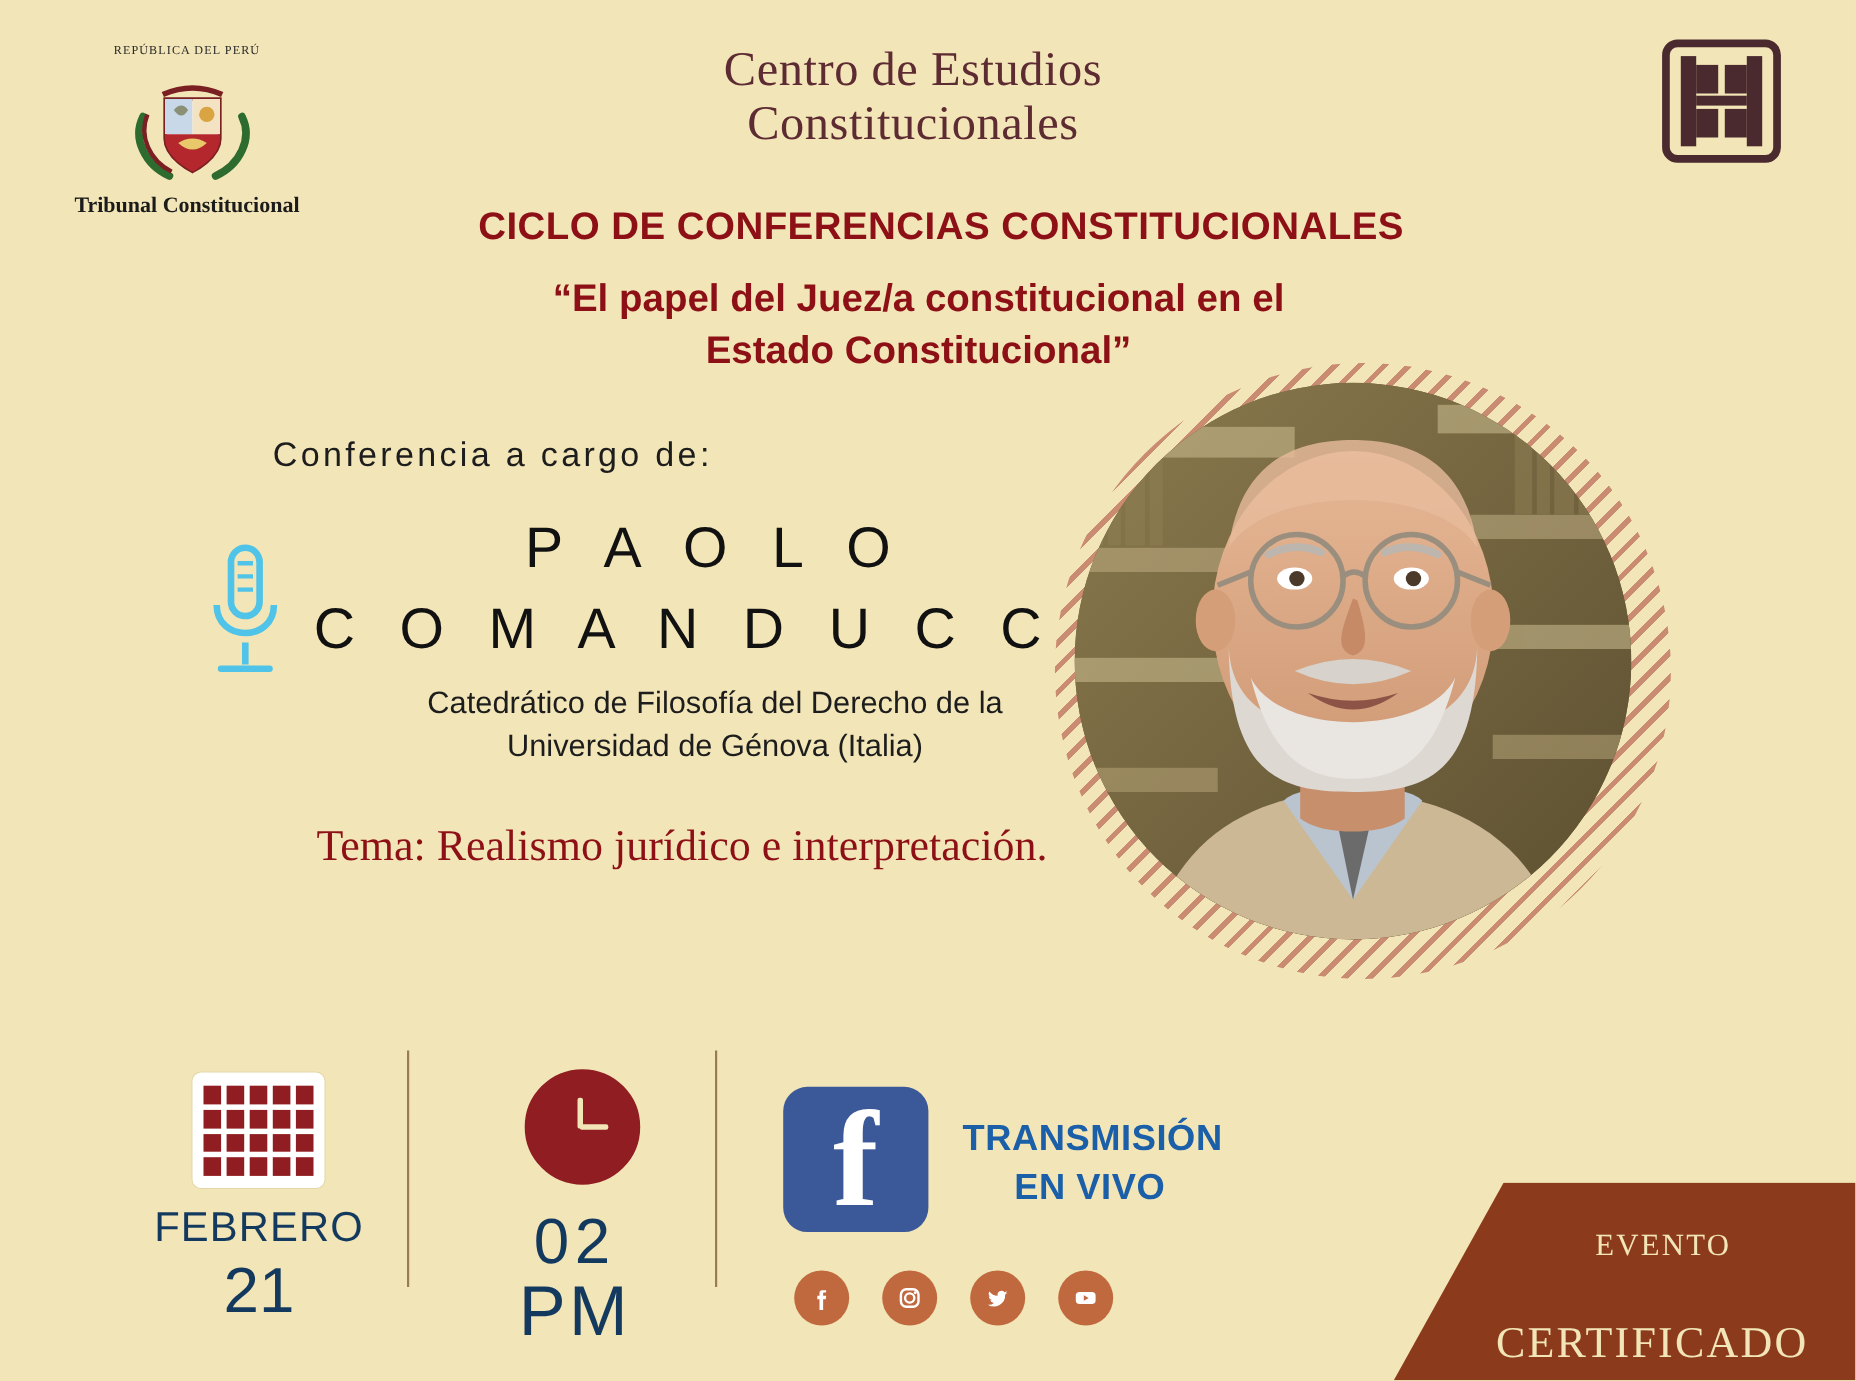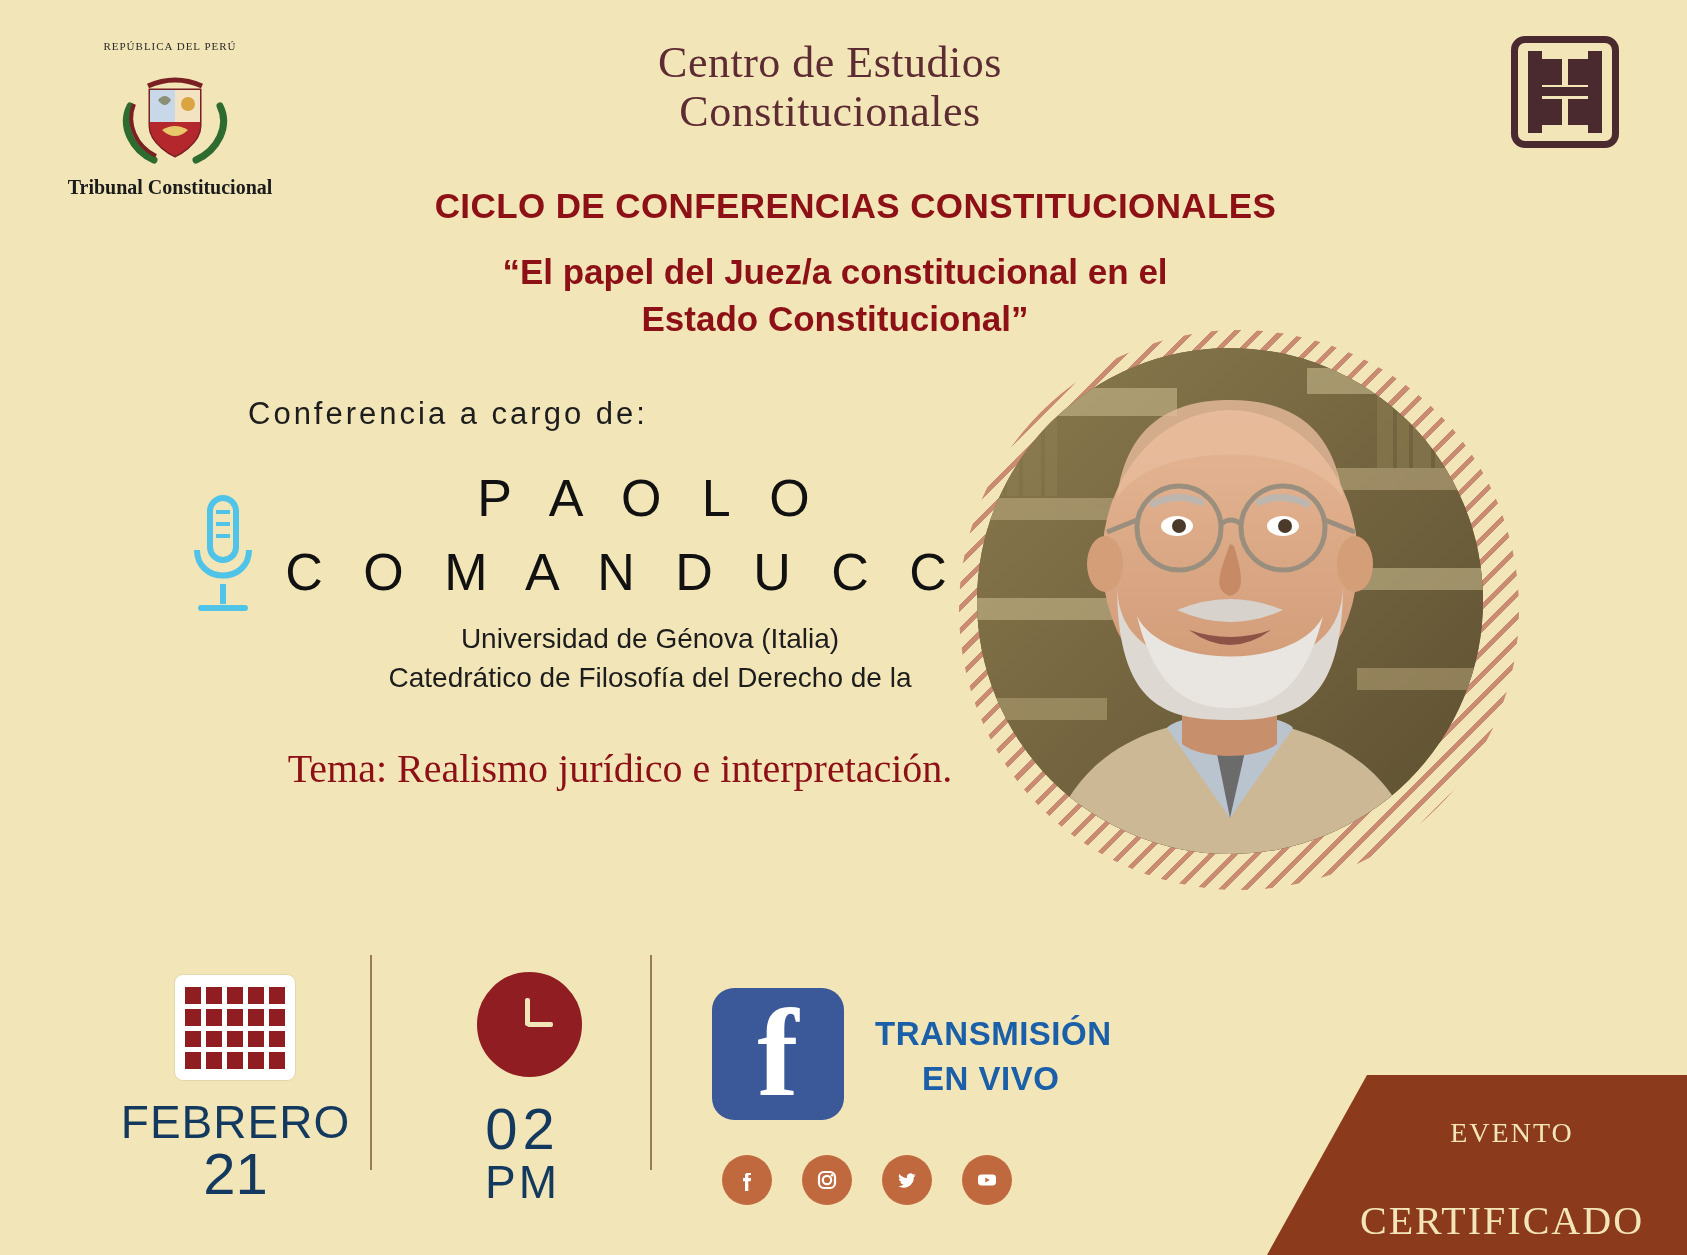--- a/index.html
+++ b/index.html
@@ -208,21 +208,21 @@
     gap: 5px;
   }
   .cal-grid span { background: #8f1d21; display: block; }
 
   .month {
     position: absolute;
     left: 118px;
     top: 1095px;
     width: 235px;
     text-align: center;
-    font-size: 46px;
+    font-size: 38px;
     color: #133a5e;
     letter-spacing: 1px;
   }
   .day {
     position: absolute;
     left: 118px;
     top: 1140px;
     width: 235px;
     text-align: center;
     font-size: 58px;
@@ -257,21 +257,21 @@
     font-size: 58px;
     color: #133a5e;
     letter-spacing: 5px;
   }
   .time-ampm {
     position: absolute;
     left: 425px;
     top: 1155px;
     width: 195px;
     text-align: center;
-    font-size: 46px;
+    font-size: 64px;
     color: #133a5e;
     letter-spacing: 3px;
   }
 
   .fb-box {
     position: absolute;
     left: 712px;
     top: 988px;
     width: 132px;
     height: 132px;
@@ -418,22 +418,22 @@
       <line x1="16" y1="116" x2="60" y2="116" stroke="#4fc3e8" stroke-width="6" stroke-linecap="round"></line>
     </svg>
   </div>
 
   <div class="speaker-name">
     <div>P A O L O</div>
     <div>C O M A N D U C C I</div>
   </div>
 
   <div class="speaker-role">
+    <div>Catedrático de Filosofía del Derecho de la</div>
     <div>Universidad de Génova (Italia)</div>
-    <div>Catedrático de Filosofía del Derecho de la</div>
   </div>
 
   <div class="tema-line">Tema: Realismo jurídico e interpretación.</div>
 
   <div class="photo-deco">
     <div class="photo-stripes"></div>
     <div class="photo-circle">
       <svg class="photo-art" viewBox="0 0 506 506" preserveAspectRatio="xMidYMid slice">
         <defs>
           <linearGradient id="bg" x1="0" y1="0" x2="1" y2="1">

